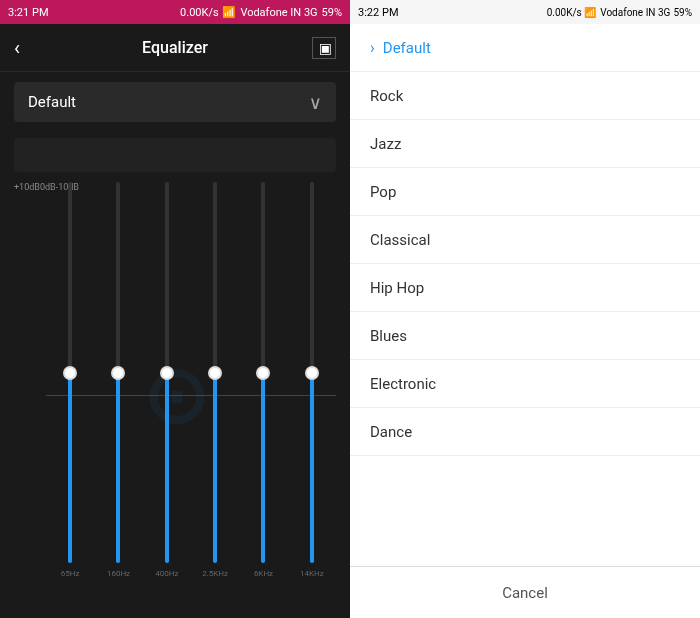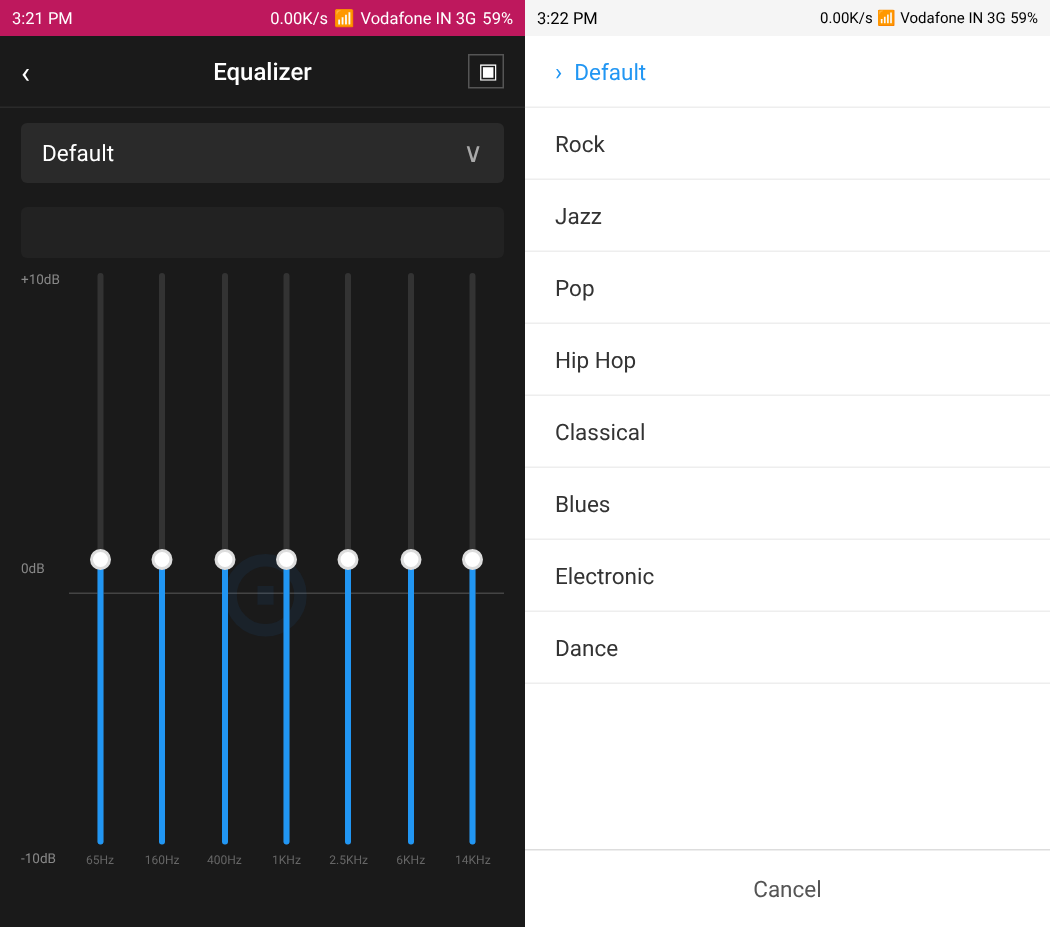--- a/index.html
+++ b/index.html
@@ -107,21 +107,21 @@
       position: relative;
       margin: 4px 14px 10px 14px;
     }
 
     .eq-db-labels {
       position: absolute;
       left: 0;
       top: 0;
       bottom: 30px;
       display: flex;
-      flex-direction: column;
+      flex-direction: row;
       justify-content: space-between;
     }
 
     .db-label {
       color: #888;
       font-size: 9px;
     }
 
     .eq-chart {
       position: absolute;
@@ -347,27 +347,20 @@
       </div>
 
       <div class="eq-band">
         <div class="band-bar-container">
           <div class="band-bar-fill" style="height:50%"></div>
           <div class="band-knob" style="bottom:calc(50% - 7px)"></div>
         </div>
         <span class="band-freq-label">400Hz</span>
       </div>
 
-      <div class="eq-band">
-        <div class="band-bar-container">
-          <div class="band-bar-fill" style="height:50%"></div>
-          <div class="band-knob" style="bottom:calc(50% - 7px)"></div>
-        </div>
-        <span class="band-freq-label">1KHz</span>
-      </div>
 
       <div class="eq-band">
         <div class="band-bar-container">
           <div class="band-bar-fill" style="height:50%"></div>
           <div class="band-knob" style="bottom:calc(50% - 7px)"></div>
         </div>
         <span class="band-freq-label">2.5KHz</span>
       </div>
 
       <div class="eq-band">
@@ -415,25 +408,25 @@
 
     <div class="preset-item">
       <span class="preset-item-text">Jazz</span>
     </div>
 
     <div class="preset-item">
       <span class="preset-item-text">Pop</span>
     </div>
 
     <div class="preset-item">
+      <span class="preset-item-text">Classical</span>
+    </div>
+
+    <div class="preset-item">
       <span class="preset-item-text">Hip Hop</span>
-    </div>
-
-    <div class="preset-item">
-      <span class="preset-item-text">Classical</span>
     </div>
 
     <div class="preset-item">
       <span class="preset-item-text">Blues</span>
     </div>
 
     <div class="preset-item">
       <span class="preset-item-text">Electronic</span>
     </div>
 

